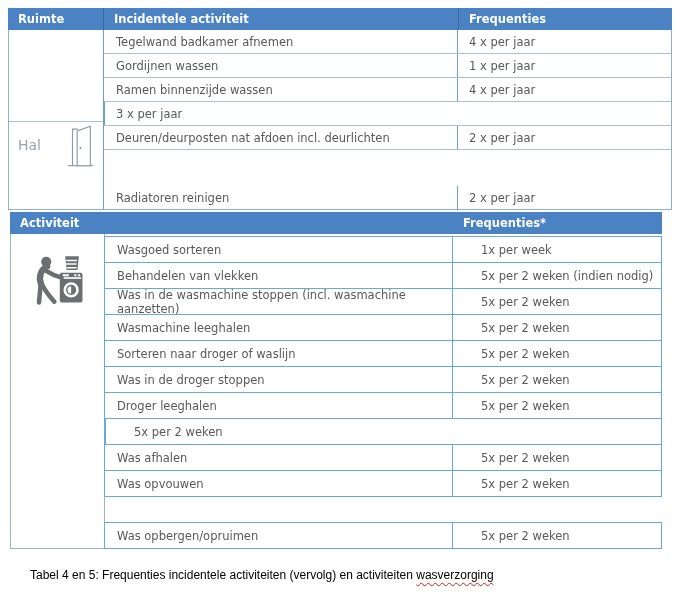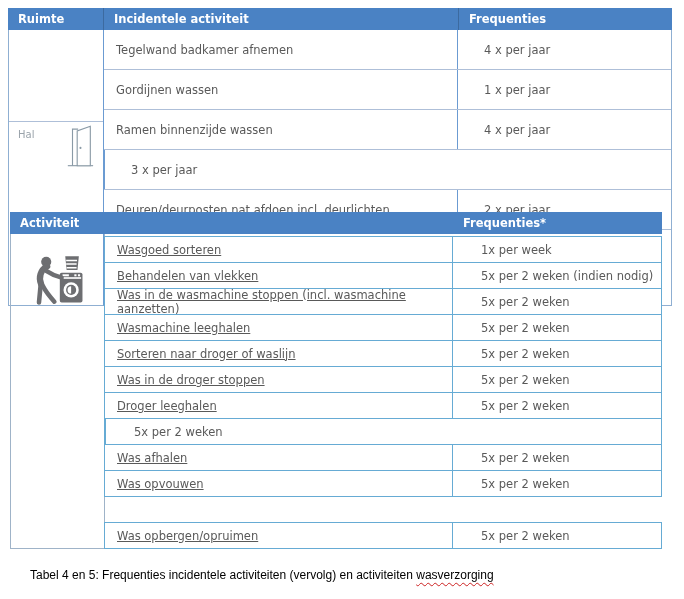--- a/index.html
+++ b/index.html
@@ -21,39 +21,39 @@
   .cell{box-sizing:border-box;display:flex;align-items:center;font-size:11.5px;color:#595959;}
   
   .table1{position:absolute;left:8px;top:8px;width:664px;}
   .t1-h-room{width:95px;}
   .t1-h-act{flex:1;border-left:1px solid rgba(0,0,0,0.18);}
   .t1-h-freq{width:214px;border-left:1px solid rgba(0,0,0,0.18);}
   .t1-body{display:flex;border-left:1px solid #8fafd2;border-right:1px solid #8fafd2;}
   .t1-col1{width:95px;box-sizing:border-box;border-right:1px solid #6b9bd2;border-bottom:1px solid #8fafd2;display:flex;flex-direction:column;}
   .t1-col1-empty{height:92px;box-sizing:border-box;border-bottom:1px solid #aebfd8;}
   .t1-col1-hal{position:relative;flex:1;}
-  .hal-label{position:absolute;left:9px;top:7px;font-size:10px;color:#9aa3ab;text-align:center;}
+  .hal-label{position:absolute;left:9px;top:15px;font-size:14px;color:#9aa3ab;text-align:center;}
   .door-icon{position:absolute;right:8px;top:2px;}
   .t1-rows{flex:1;display:flex;flex-direction:column;}
-  .t1-row{display:flex;height:40px;box-sizing:border-box;border-bottom:1px solid #aebfd8;gap:8px;}
+  .t1-row{display:flex;height:24px;box-sizing:border-box;border-bottom:1px solid #aebfd8;gap:8px;}
   .t1-row:last-child{border-bottom:1px solid #8fafd2;margin-top:36px;}
   .t1-act{flex:1;padding-left:12px;}
-  .t1-freq{width:214px;border-left:1px solid #6b9bd2;padding-left:26px;}
+  .t1-freq{width:214px;border-left:1px solid #6b9bd2;padding-left:11px;}
   
   .table2{position:absolute;left:10px;top:212px;width:652px;}
   .t2-h-act{flex:1;}
   .t2-h-freq{width:209px;padding-left:12px;}
   .t2-body{display:flex;height:315px;}
   .t2-col1{width:95px;box-sizing:border-box;border:1px solid #9fb3c8;border-top:none;display:flex;justify-content:center;}
   .laundry-icon{margin-top:14px;}
   .t2-rows{flex:1;display:flex;flex-direction:column;margin-left:-1px;}
   .t2-row{display:flex;height:27px;box-sizing:border-box;border:1px solid #66abd4;margin-top:-1px;background:#ffffff;}
   .t2-row.first{margin-top:2px;}
   .t2-gap{height:26px;border:none;}
-  .t2-act{flex:1;padding-left:12px;text-decoration:underline;}
+  .t2-act{flex:1;padding-left:12px;}
   .t2-freq{width:209px;border-left:1px solid #66abd4;padding-left:28px;}
   
   .caption{
     position:absolute;left:30px;top:568px;
     font-family:"Liberation Sans",sans-serif;
     font-size:12px;color:#000000;white-space:pre-wrap;
   }
   .squiggle{
     text-decoration:underline;
     text-decoration-style:wavy;

